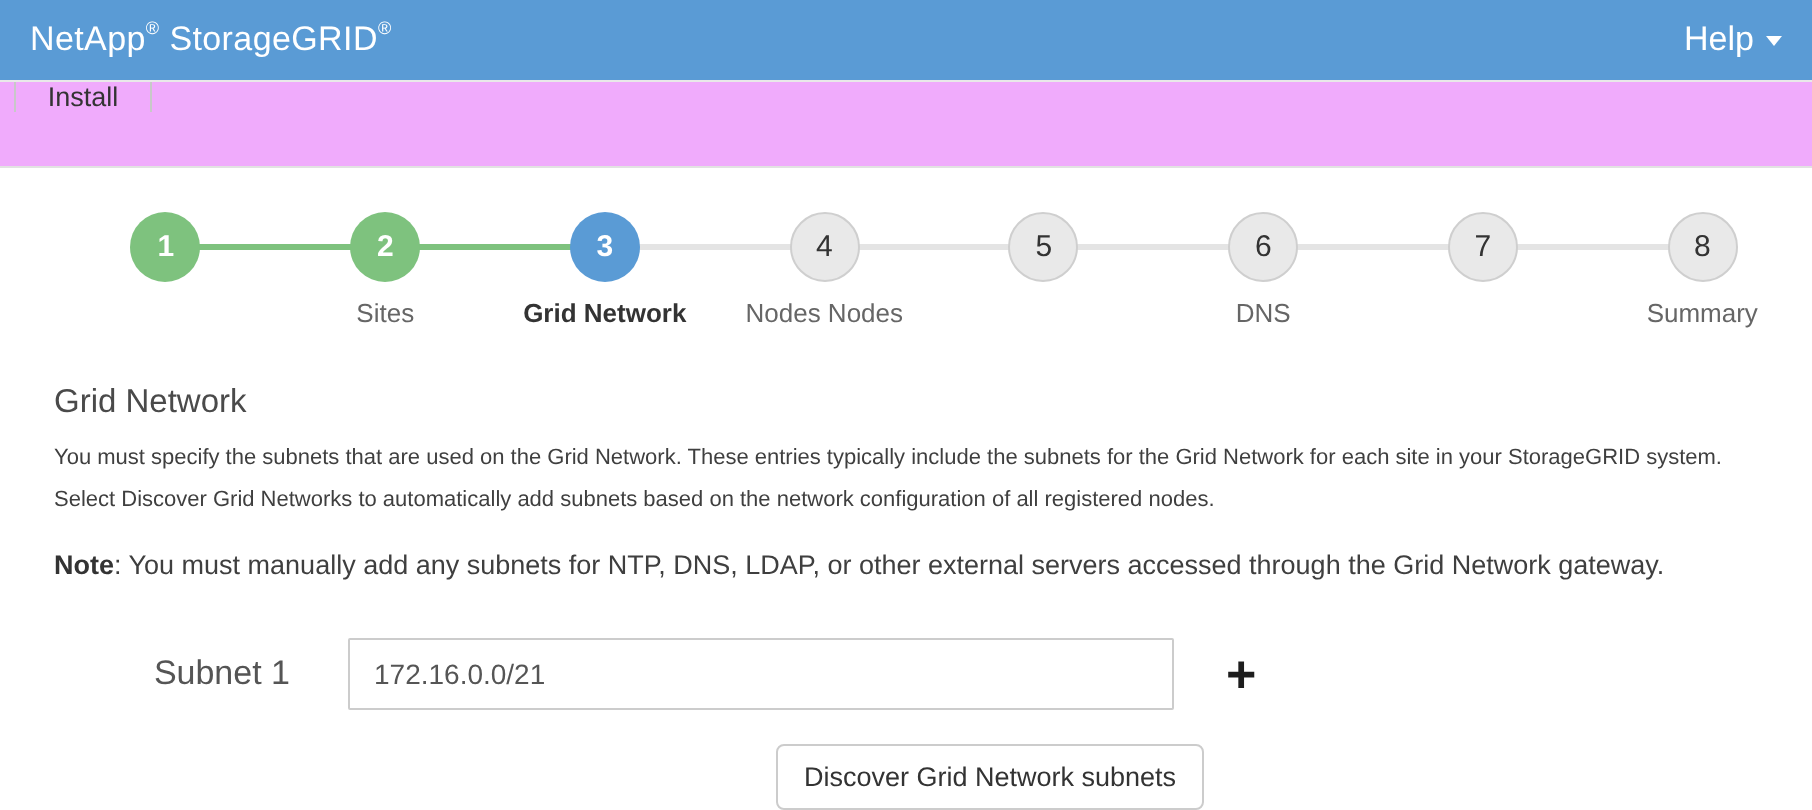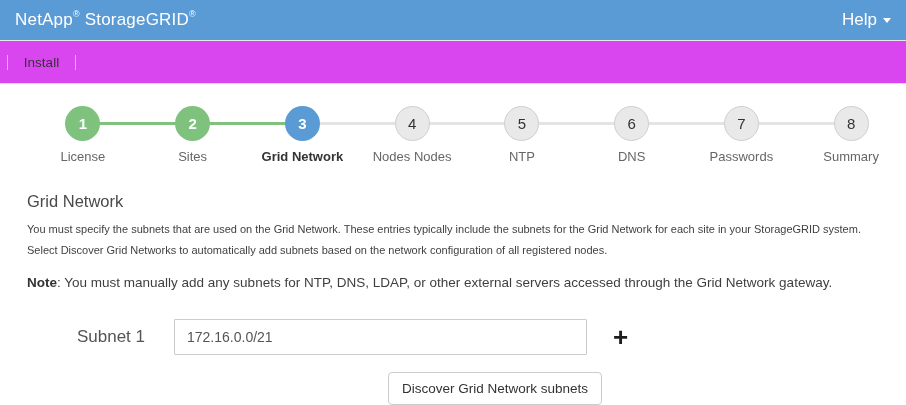--- a/index.html
+++ b/index.html
@@ -10,22 +10,22 @@
   .app-header { height:40px; background:#5a9bd5; display:flex; align-items:center;
     justify-content:space-between; padding:0 15px; }
   .brand { color:#fff; font-size:17px; letter-spacing:.2px;text-align:right; }
   .brand sup { font-size:9px; position:relative; top:-1px; }
   .help-menu { color:#fff; font-size:17px; display:flex; align-items:center; gap:6px;
     cursor:pointer; }
   .caret { width:0; height:0; border-left:4px solid transparent;
     border-right:4px solid transparent; border-top:5px solid #fff; display:inline-block; }
 
   
-  .tab-bar { height:44px; background:#d946ef; border-top:1px solid #e9e9e9;
-    border-bottom:1px solid #e2e2e2; display:flex; align-items:center; }
+  .tab-bar { height:44px; background:#f0abfc; border-top:1px solid #e9e9e9;
+    border-bottom:1px solid #e2e2e2; display:flex; align-items:flex-start; }
   .tab { margin-left:7px; width:69px; display:flex; align-items:center; justify-content:center;
     border-left:1px solid #c8c8c8; border-right:1px solid #c8c8c8;
     font-size:13.5px; color:#333; cursor:pointer; }
 
   
   .stepper { display:flex; margin:22px 14px 0 28px; width:878px; }
   .step { flex:1; position:relative; text-align:center; }
   .step:not(:first-child)::before { content:""; position:absolute; top:16px; left:-50%;
     width:100%; height:3px; background:#e4e4e4; }
   .step.line-on:not(:first-child)::before { background:#7ec27e; }
@@ -72,45 +72,42 @@
   </div>
 </div>
 
 <div class="tab-bar">
   <div class="tab">Install</div>
 </div>
 
 <div class="stepper" id="stepper">
     <div class="step complete line-on">
       <div class="circle">1</div>
-      <div class="step-label">License</div>
     </div>
     <div class="step complete line-on">
       <div class="circle">2</div>
       <div class="step-label">Sites</div>
     </div>
     <div class="step active line-on">
       <div class="circle">3</div>
       <div class="step-label">Grid Network</div>
     </div>
     <div class="step upcoming">
       <div class="circle">4</div>
       <div class="step-label">Nodes Nodes</div>
     </div>
     <div class="step upcoming">
       <div class="circle">5</div>
-      <div class="step-label">NTP</div>
     </div>
     <div class="step upcoming">
       <div class="circle">6</div>
       <div class="step-label">DNS</div>
     </div>
     <div class="step upcoming">
       <div class="circle">7</div>
-      <div class="step-label">Passwords</div>
     </div>
     <div class="step upcoming">
       <div class="circle">8</div>
       <div class="step-label">Summary</div>
     </div>
   </div>
 
 <div class="content">
   <h2 class="page-title">Grid Network</h2>
 

